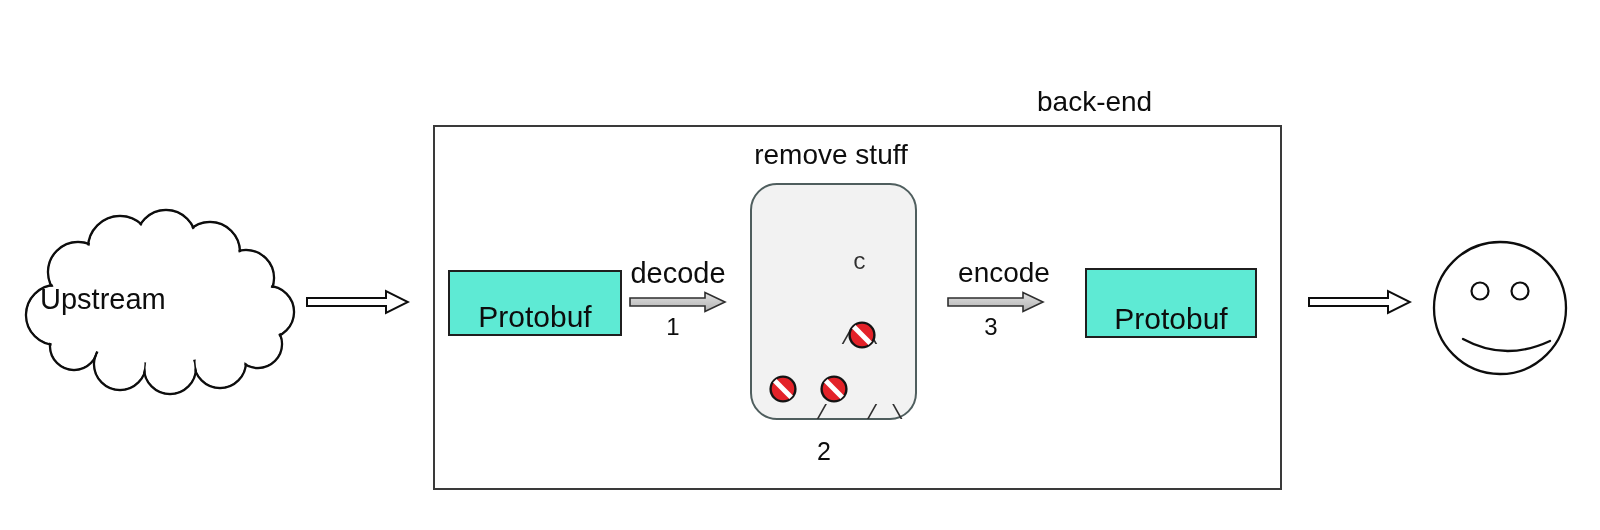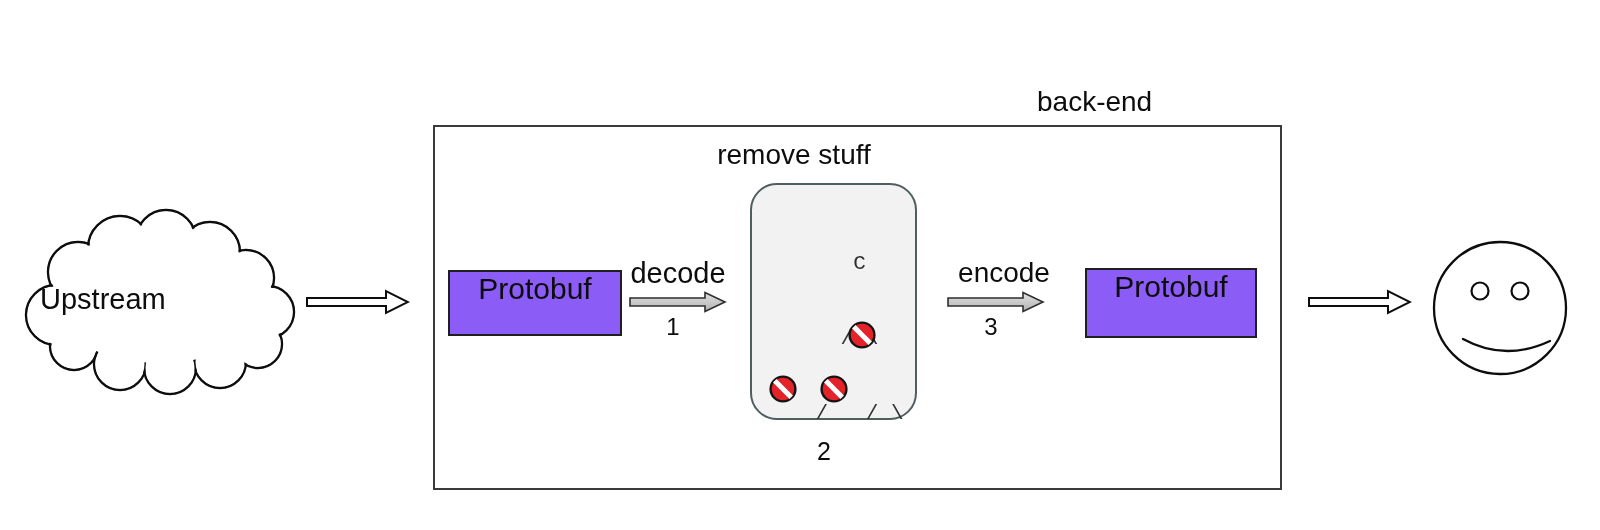--- a/index.html
+++ b/index.html
@@ -4,23 +4,23 @@
 <style>
   html,body{margin:0;padding:0;background:#fff;}
   .stage{position:relative;width:1600px;height:530px;background:#ffffff;overflow:hidden;
          font-family:"Liberation Sans",sans-serif;color:#0d0d0d;}
   .abs{position:absolute;}
   .label{position:absolute;white-space:nowrap;color:#0d0d0d;}
 
   .upstream-label{left:40px;top:283px;width:220px;font-size:29px;text-align:left;}
   .backend-box{left:433px;top:125px;width:845px;height:361px;border:2px solid #3a3a3a;background:transparent;}
   .backend-title{left:1037px;top:80px;width:240px;font-size:28px;text-align:left;margin-top:6px;}
-  .remove-title{left:694px;top:139px;width:200px;font-size:28px;text-align:center;}
+  .remove-title{left:731px;top:139px;width:200px;font-size:28px;text-align:center;}
 
-  .pbox{position:absolute;background:#8b5cf6;border:2px solid #1f1f1f;display:flex;align-items:flex-start;justify-content:center;font-size:30px;}
+  .pbox{position:absolute;background:#5eead4;border:2px solid #1f1f1f;display:flex;align-items:flex-end;justify-content:center;font-size:30px;}
   .pb-left{left:448px;top:270px;width:170px;height:62px;}
   .pb-right{left:1085px;top:268px;width:168px;height:66px;}
 
   .decode-label{left:598px;top:257px;width:160px;font-size:29px;text-align:center;}
   .encode-label{left:916px;top:257px;width:160px;font-size:28px;text-align:center;margin-left:8px;}
   .step{font-size:24px;text-align:center;}
   .step1{left:623px;top:313px;width:100px;}
   .step3{left:941px;top:313px;width:100px;}
   .step2{left:774px;top:437px;width:100px;font-size:25px;}
 

